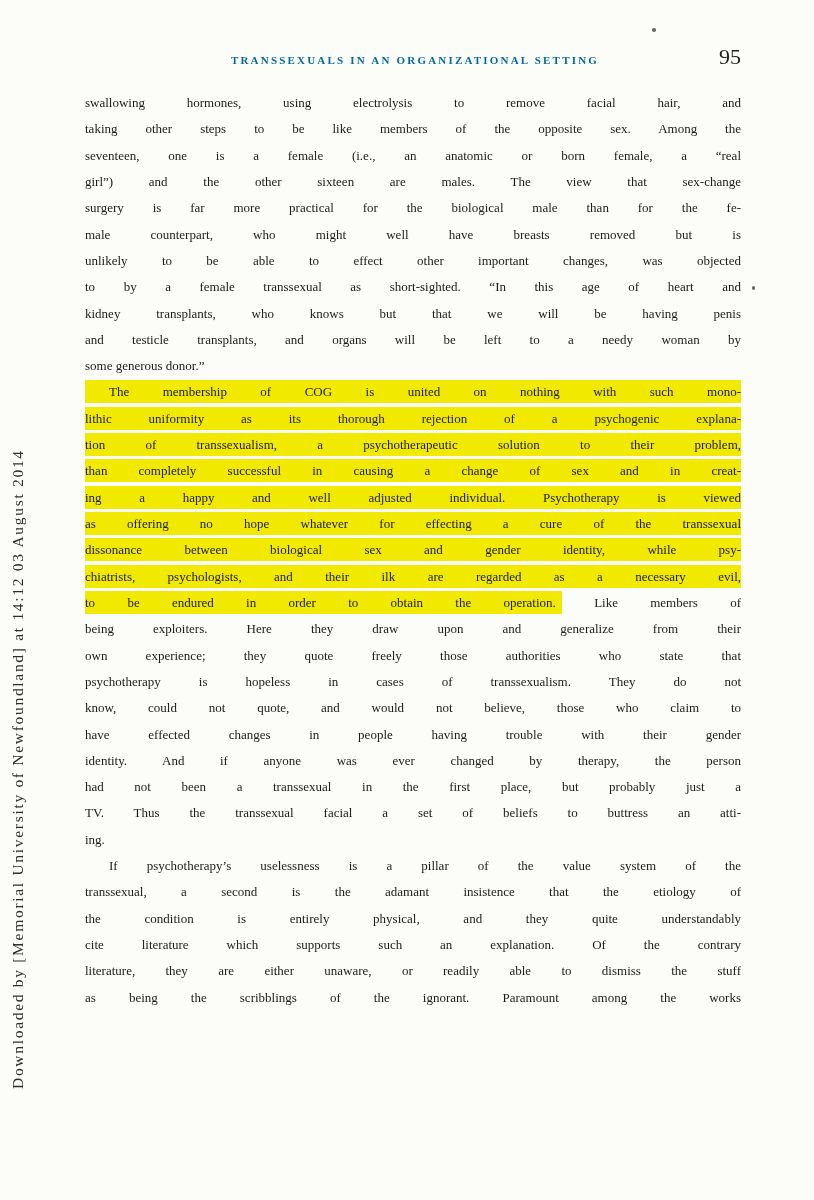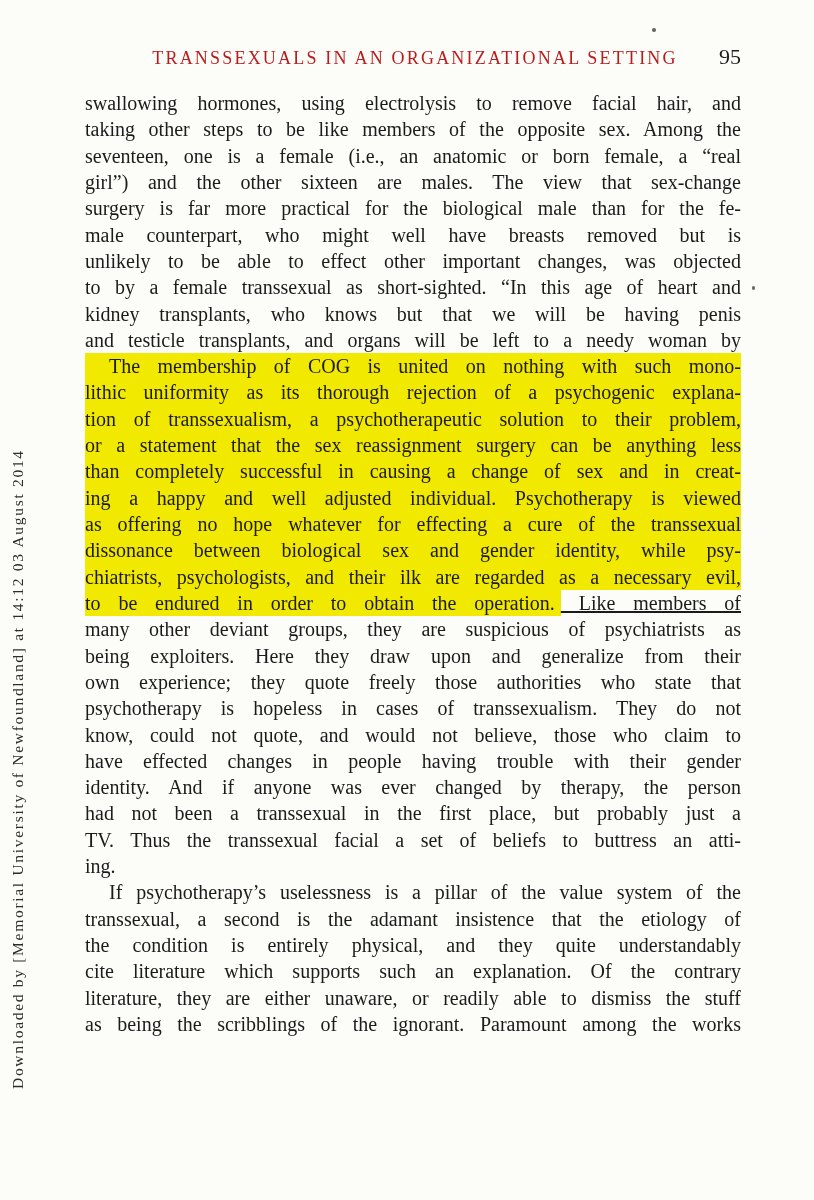--- a/index.html
+++ b/index.html
@@ -27,55 +27,55 @@
 
   
   .header {
     position: absolute;
     top: 44px; left: 85px; width: 656px;
     display: flex; align-items: baseline;
   }
   .running-title {
     flex: 1; text-align: center;
     padding-left: 46px;
-    font-size: 18px; font-weight: normal;
+    font-size: 11px; font-weight: bold;
     letter-spacing: 2.2px;
-    color: #b91c1c;
+    color: #0369a1;
   }
   .page-number {
     width: 42px; text-align: right;
     font-size: 22px; color: #1e1e1e;
   }
 
   
   .body-text {
     position: absolute;
     top: 90px; left: 85px; width: 656px;
-    font-size: 20px;
+    font-size: 13px;
   }
   .line {
     height: 26.32px; line-height: 26.32px;
     overflow: hidden;
     white-space: nowrap;
     text-align: left;
   }
   .line.just {
     white-space: normal;
     text-align: justify;
     text-align-last: justify;
   }
   .line.indent > .seg:first-child { padding-left: 24px; }
   .seg.hl {
     background: var(--hl, #f2e900);
     padding: 4px 6px;
     margin: 16px -6px;
   }
   .line.indent > .seg.hl:first-child { padding-left: 30px; }
   
-  .seg.hl + .seg { margin-left: 6px; text-decoration: underline; }
+  .seg.hl + .seg { margin-left: 6px; }
 
   
   .artifact { position: absolute; background: #3a3a3a; border-radius: 50%; opacity: .8; }
   .dot1 { left: 652px; top: 28px; width: 4px; height: 4px; }
   .dot2 { left: 752px; top: 286px; width: 3px; height: 4px; }
 </style>
 </head>
 <body style="background: rgb(252, 252, 249); color: rgb(27, 27, 27);">
 
 <div class="page">
@@ -91,31 +91,30 @@
       <div class="line just"><span class="seg">swallowing hormones, using electrolysis to remove facial hair, and</span></div>
       <div class="line just"><span class="seg">taking other steps to be like members of the opposite sex. Among the</span></div>
       <div class="line just"><span class="seg">seventeen, one is a female (i.e., an anatomic or born female, a “real</span></div>
       <div class="line just"><span class="seg">girl”) and the other sixteen are males. The view that sex-change</span></div>
       <div class="line just"><span class="seg">surgery is far more practical for the biological male than for the fe-</span></div>
       <div class="line just"><span class="seg">male counterpart, who might well have breasts removed but is</span></div>
       <div class="line just"><span class="seg">unlikely to be able to effect other important changes, was objected</span></div>
       <div class="line just"><span class="seg">to by a female transsexual as short-sighted. “In this age of heart and</span></div>
       <div class="line just"><span class="seg">kidney transplants, who knows but that we will be having penis</span></div>
       <div class="line just"><span class="seg">and testicle transplants, and organs will be left to a needy woman by</span></div>
+      <div class="line"><span class="seg">some generous donor.”</span></div>
       <div class="line indent just"><span class="seg hl">The membership of COG is united on nothing with such mono-</span></div>
       <div class="line just"><span class="seg hl">lithic uniformity as its thorough rejection of a psychogenic explana-</span></div>
       <div class="line just"><span class="seg hl">tion of transsexualism, a psychotherapeutic solution to their problem,</span></div>
-      <div class="line just"><span class="seg hl">or a statement that the sex reassignment surgery can be anything less</span></div>
       <div class="line just"><span class="seg hl">than completely successful in causing a change of sex and in creat-</span></div>
       <div class="line just"><span class="seg hl">ing a happy and well adjusted individual. Psychotherapy is viewed</span></div>
       <div class="line just"><span class="seg hl">as offering no hope whatever for effecting a cure of the transsexual</span></div>
       <div class="line just"><span class="seg hl">dissonance between biological sex and gender identity, while psy-</span></div>
       <div class="line just"><span class="seg hl">chiatrists, psychologists, and their ilk are regarded as a necessary evil,</span></div>
       <div class="line just"><span class="seg hl">to be endured in order to obtain the operation.</span><span class="seg"> Like members of</span></div>
-      <div class="line just"><span class="seg">many other deviant groups, they are suspicious of psychiatrists as</span></div>
       <div class="line just"><span class="seg">being exploiters. Here they draw upon and generalize from their</span></div>
       <div class="line just"><span class="seg">own experience; they quote freely those authorities who state that</span></div>
       <div class="line just"><span class="seg">psychotherapy is hopeless in cases of transsexualism. They do not</span></div>
       <div class="line just"><span class="seg">know, could not quote, and would not believe, those who claim to</span></div>
       <div class="line just"><span class="seg">have effected changes in people having trouble with their gender</span></div>
       <div class="line just"><span class="seg">identity. And if anyone was ever changed by therapy, the person</span></div>
       <div class="line just"><span class="seg">had not been a transsexual in the first place, but probably just a</span></div>
       <div class="line just"><span class="seg">TV. Thus the transsexual facial a set of beliefs to buttress an atti-</span></div>
       <div class="line"><span class="seg">ing.</span></div>
       <div class="line indent just"><span class="seg">If psychotherapy’s uselessness is a pillar of the value system of the</span></div>

